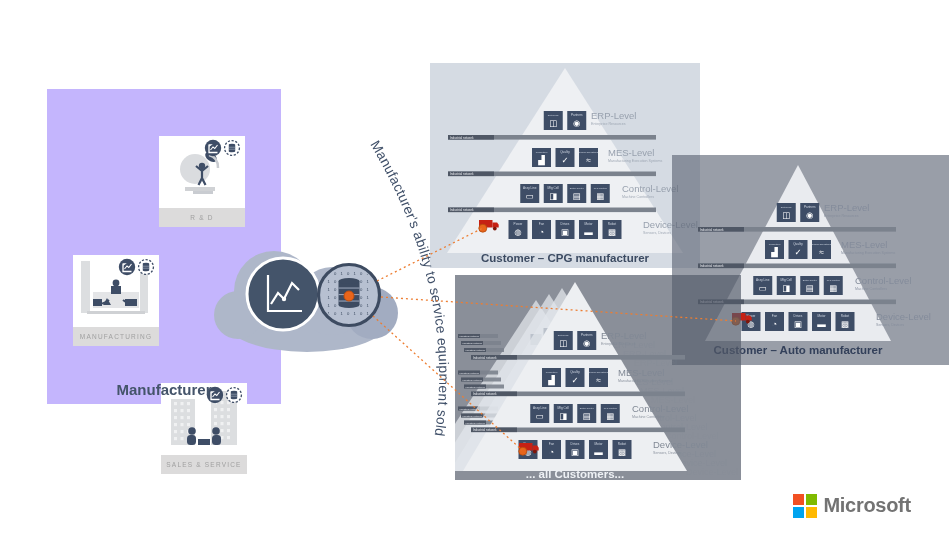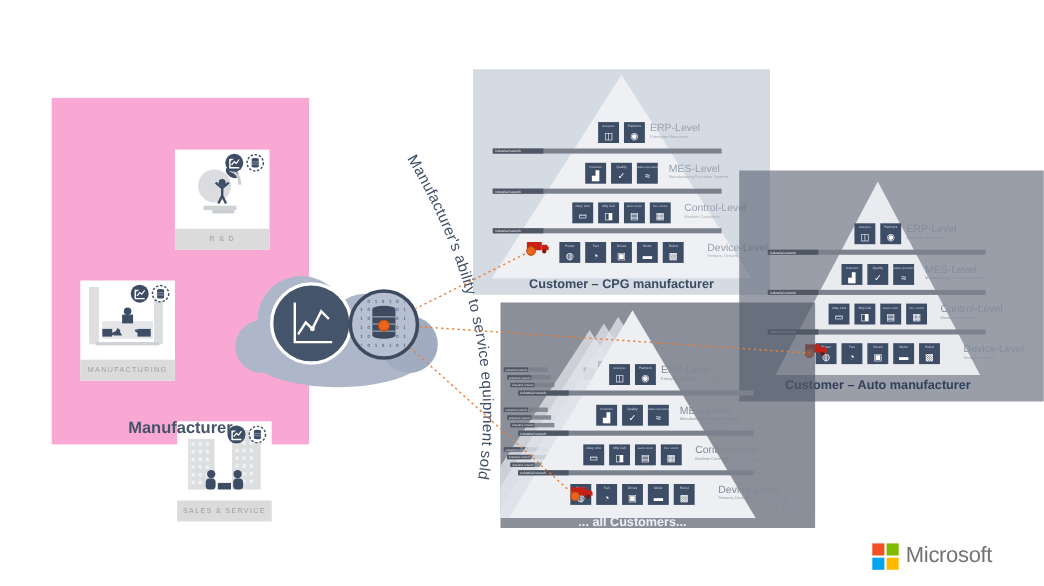--- a/index.html
+++ b/index.html
@@ -1,37 +1,37 @@
 <!DOCTYPE html>
 <html><head>
 <meta charset="utf-8">
 <style>
   html,body{margin:0;padding:0;background:#fff;}
   .stage{position:relative;width:949px;height:533px;background:#ffffff;overflow:hidden;
          font-family:"Liberation Sans",sans-serif;}
   .title{position:absolute;left:40px;top:18px;font-size:22px;color:#44546a;letter-spacing:.2px;white-space:nowrap;}
   .title .hl{color:#c00000;}
-  .mfg-panel{position:absolute;left:47px;top:89px;width:234px;height:315px;background:#f9a8d4;z-index:1;}
+  .mfg-panel{position:absolute;left:47px;top:89px;width:234px;height:315px;background:#c4b5fd;z-index:1;}
   .card{position:absolute;width:86px;background:#ffffff;}
   .card .illus{position:relative;height:72px;overflow:hidden;}
   .card .badges{position:absolute;top:3px;right:3px;}
   .card .strip{height:19px;background:#dcdbdb;color:#a0a0a0;font-size:6.5px;letter-spacing:1.2px;
                text-align:center;line-height:19px;text-transform:uppercase;}
   .mfg-label{position:absolute;bottom:6px;width:100%;text-align:center;color:#44546a;
              font-size:15px;font-weight:700;}
   .pyr-panel{position:absolute;}
   #panel-cpg{left:430px;top:63px;width:270px;height:205px;background:#d5dbe3;z-index:2;}
   #panel-auto{left:672px;top:155px;width:277px;height:210px;background:rgba(90,99,115,0.62);z-index:3;}
   #panel-all{left:455px;top:275px;width:286px;height:205px;background:rgba(82,90,104,0.68);z-index:4;}
   #cloud{position:absolute;left:212px;top:223px;z-index:5;}
   #flow{position:absolute;left:0;top:0;z-index:6;pointer-events:none;}
   #connectors{position:absolute;left:0;top:0;z-index:7;pointer-events:none;}
   .ms-logo{position:absolute;left:793px;top:494px;display:flex;align-items:center;z-index:8;}
   .ms-grid{display:grid;grid-template-columns:11px 11px;grid-template-rows:11px 11px;gap:1.5px;}
-  .ms-text{font-size:20px;color:#737373;font-weight:400;letter-spacing:-.3px;margin-left:7px;}
+  .ms-text{font-size:20px;color:#737373;font-weight:700;letter-spacing:-.3px;margin-left:7px;}
   svg text{font-family:"Liberation Sans",sans-serif;}
 </style>
 </head>
 <body>
 
 <div class="stage">
 
 
   <div class="mfg-panel">
     <div id="cards">

